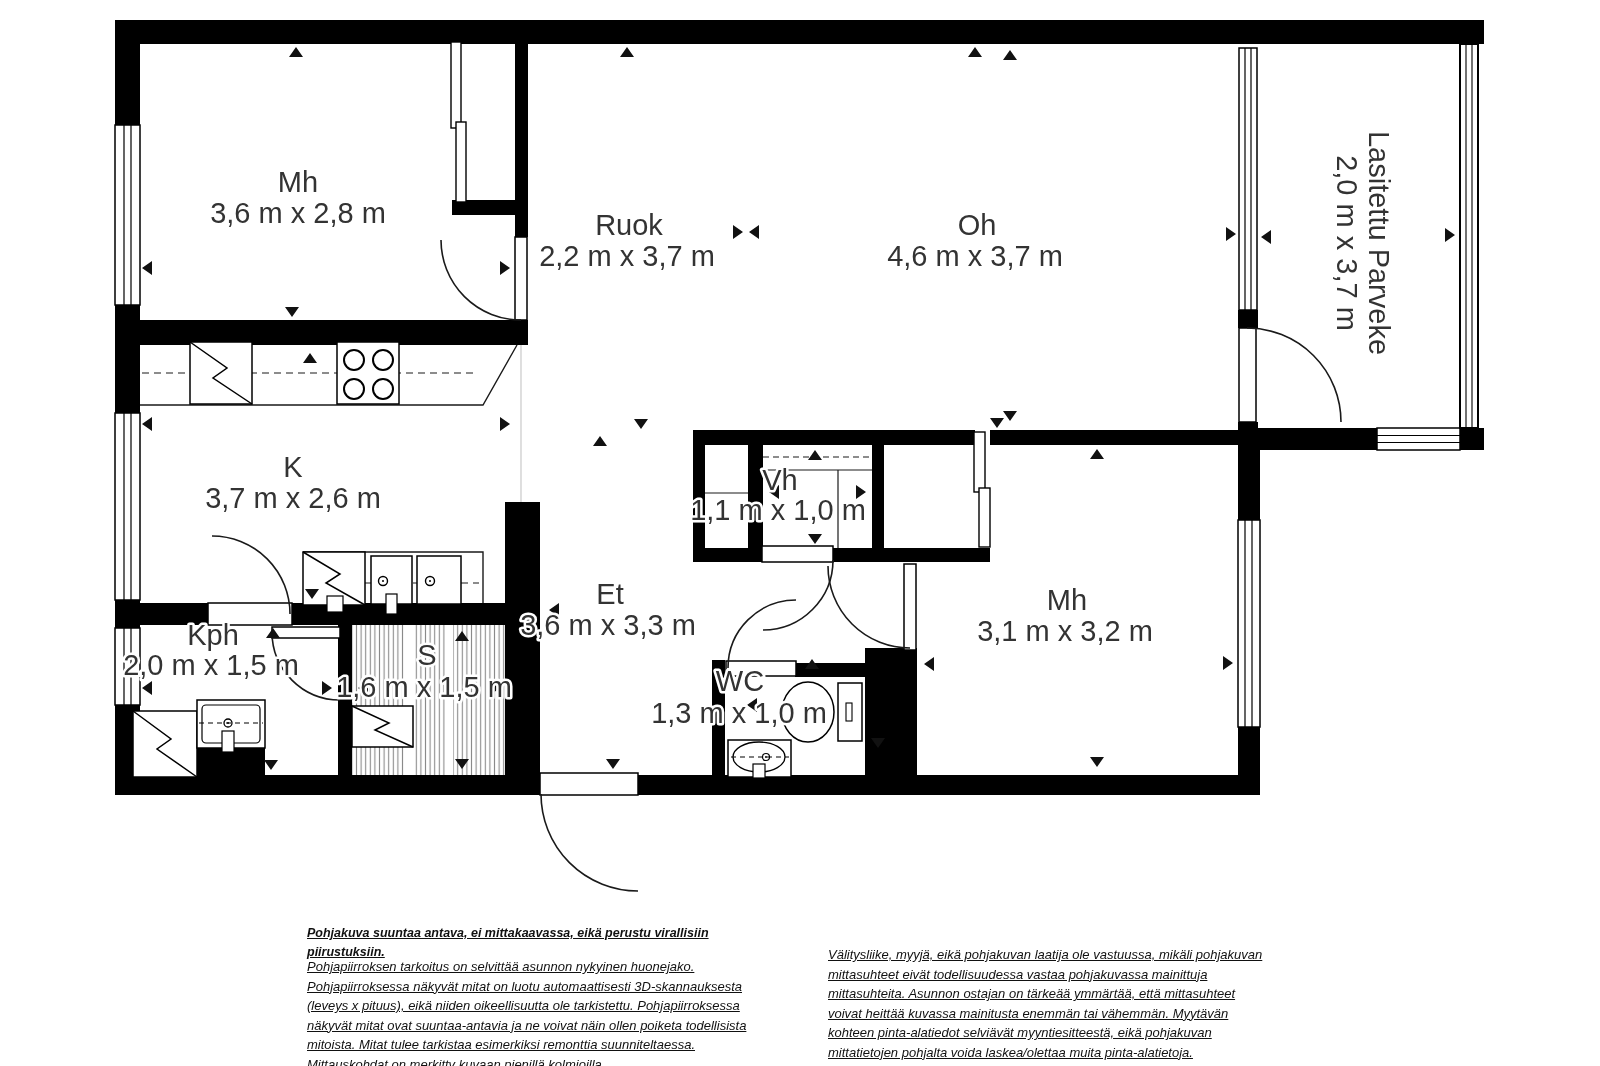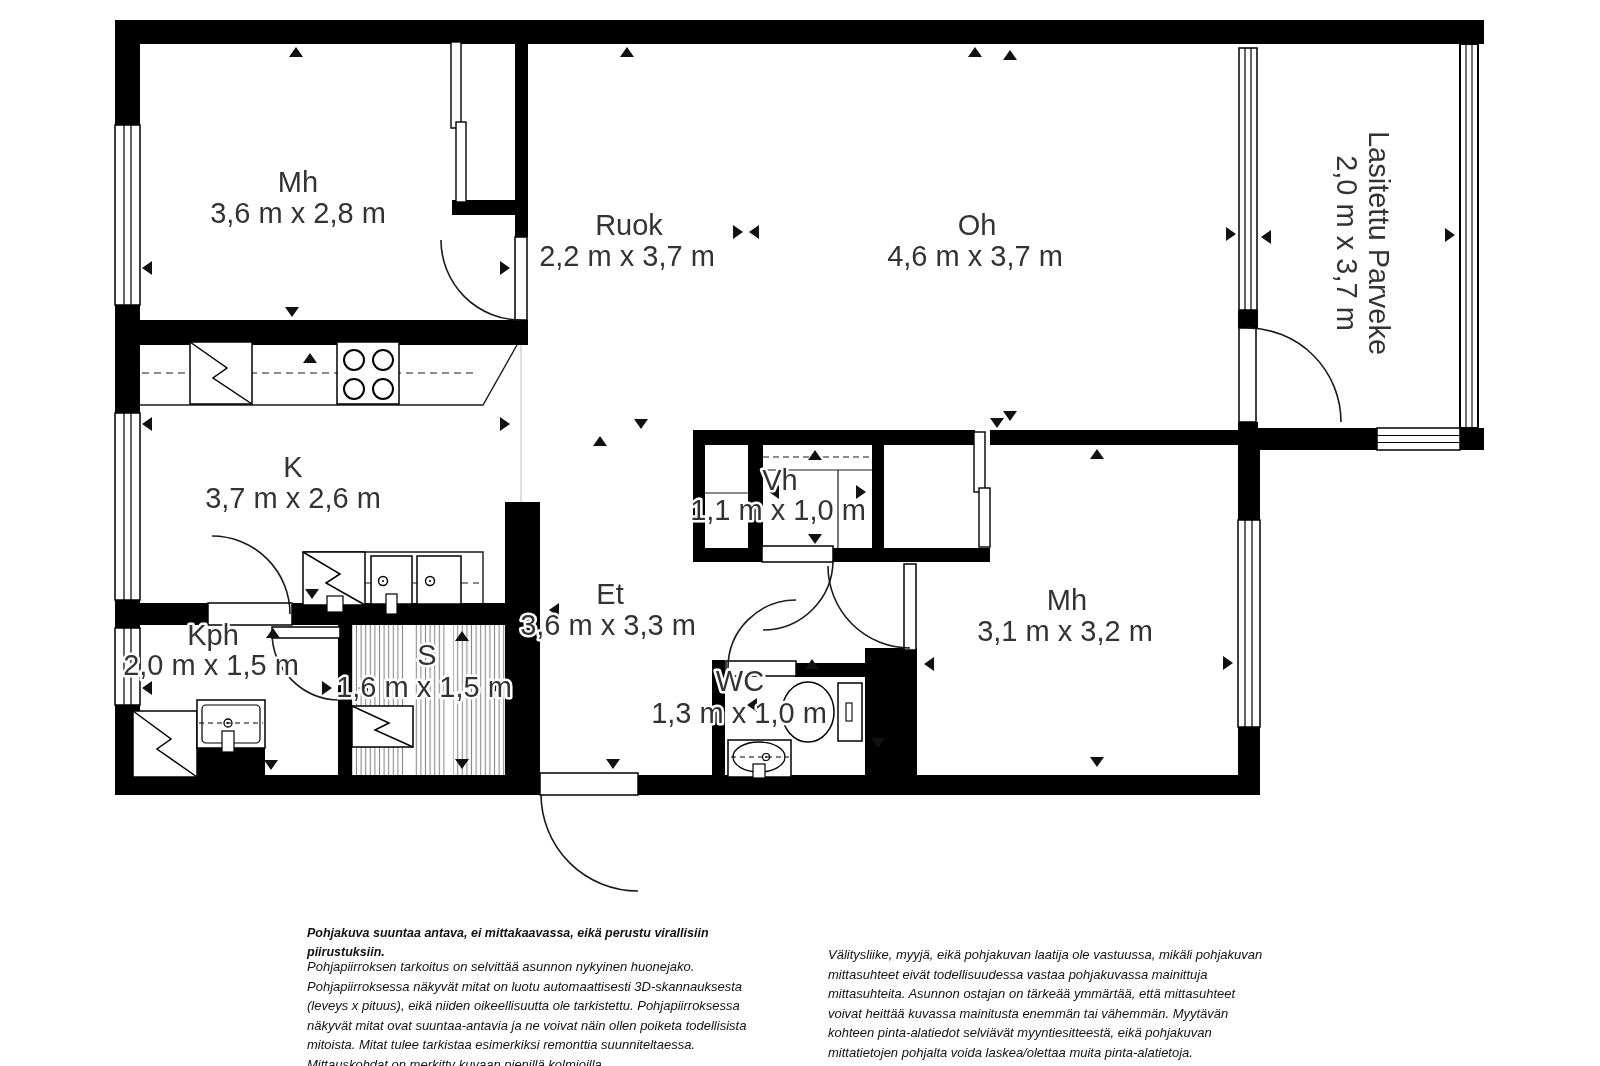--- a/index.html
+++ b/index.html
@@ -1,21 +1,21 @@
 <!DOCTYPE html>
 <html><head>
 <meta charset="utf-8">
 <style>
   html,body{margin:0;padding:0;background:#ffffff;}
   .canvas{position:relative;width:1600px;height:1066px;background:#ffffff;overflow:hidden;
           font-family:"Liberation Sans", sans-serif;}
   .plan-svg{position:absolute;left:0;top:0;}
   .room-name,.room-dims{font-family:"Liberation Sans", sans-serif;font-size:29px;fill:#333333;
           paint-order:stroke;stroke:#ffffff;stroke-width:5px;stroke-linejoin:round;}
-  .disclaimer{position:absolute;color:#111111;font-style:italic;line-height:1.5;}
+  .disclaimer{position:absolute;color:#111111;font-style:italic;line-height:1.5;text-decoration:underline;}
   .disclaimer.bold{font-weight:bold;font-size:12.5px;}
   .disclaimer.body{font-size:13px;}
 </style>
 </head>
 <body>
 
 <div class="canvas">
   <svg class="plan-svg" width="1600" height="1066" viewBox="0 0 1600 1066" xmlns="http://www.w3.org/2000/svg">
     <defs>
       <pattern id="sauna" width="4.6" height="8" patternUnits="userSpaceOnUse">

